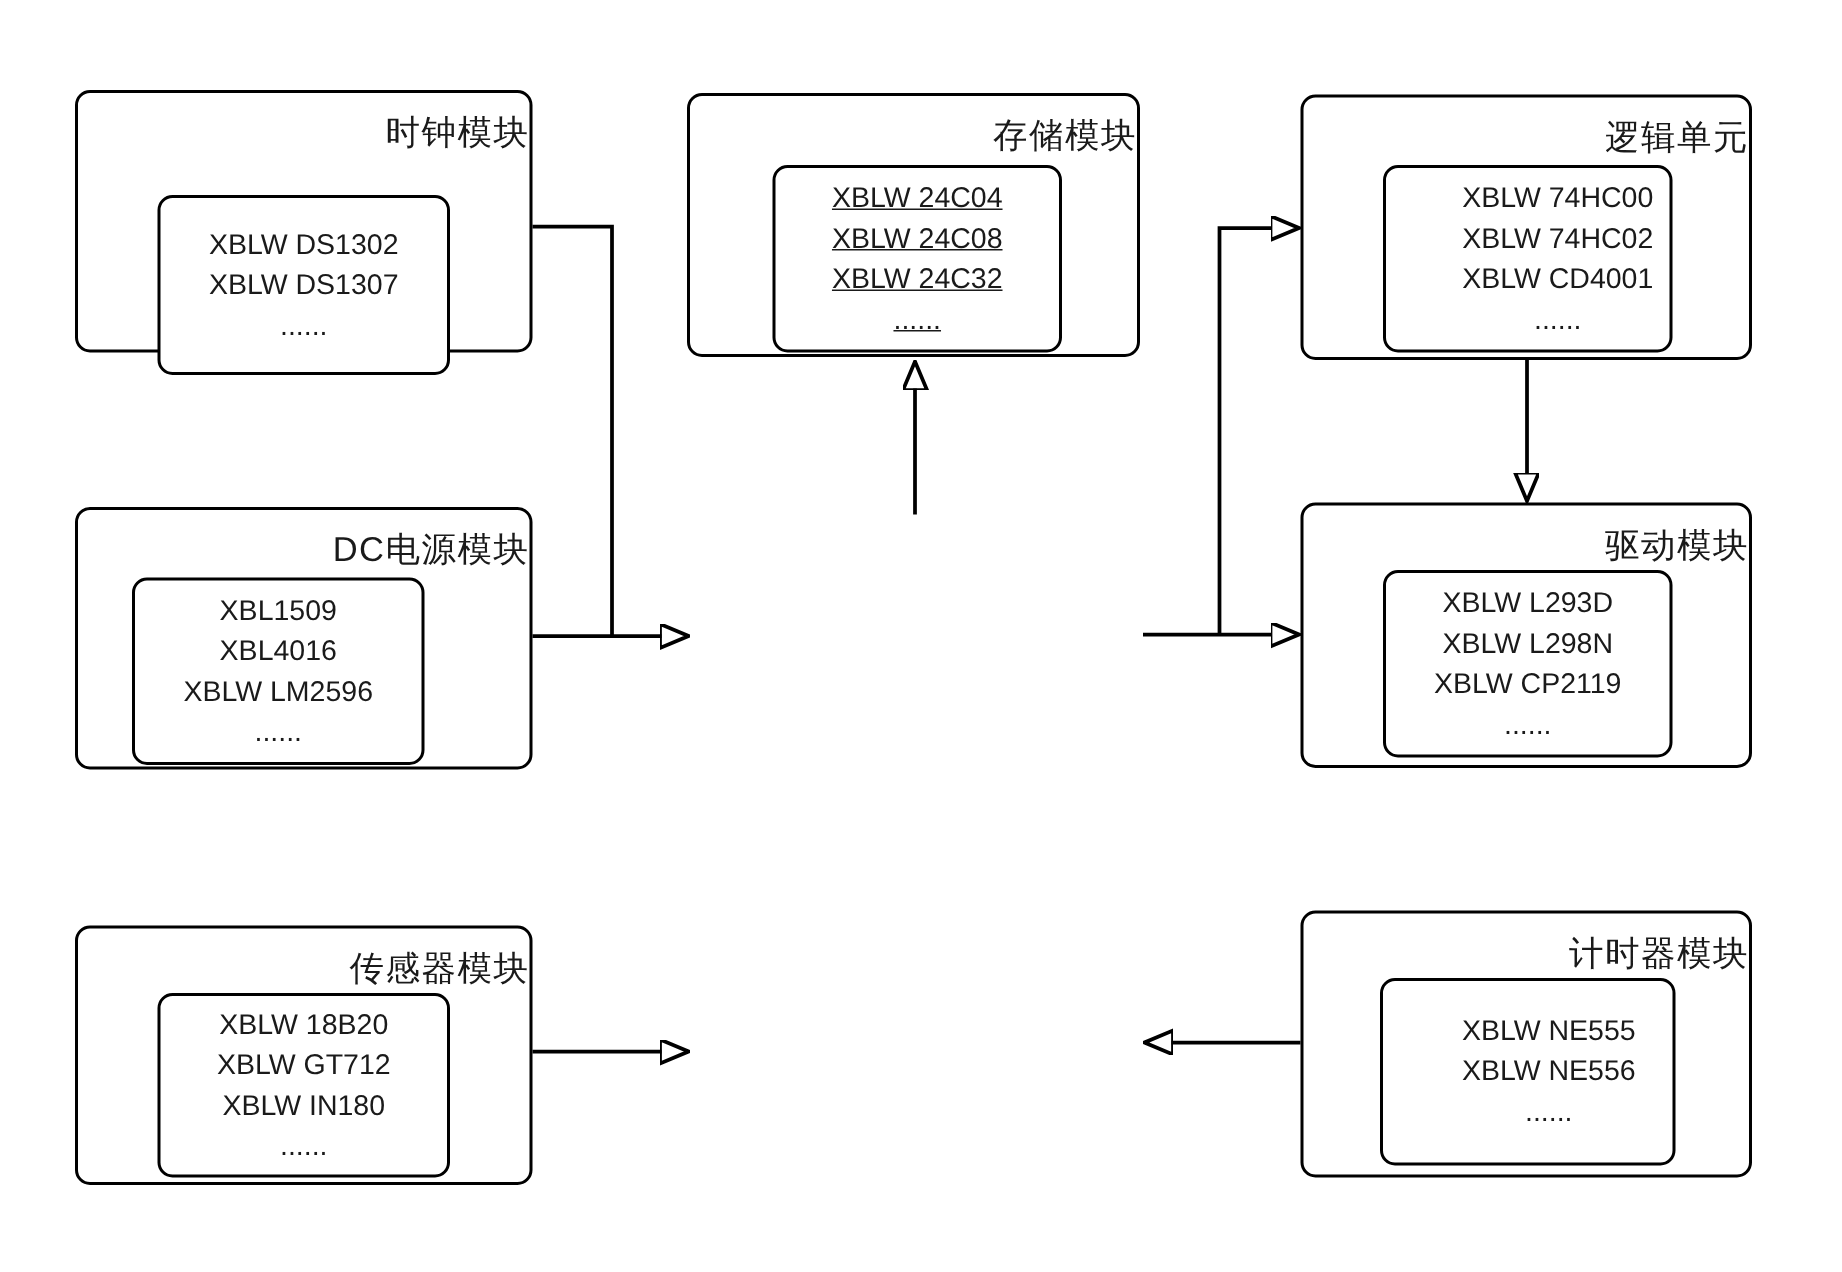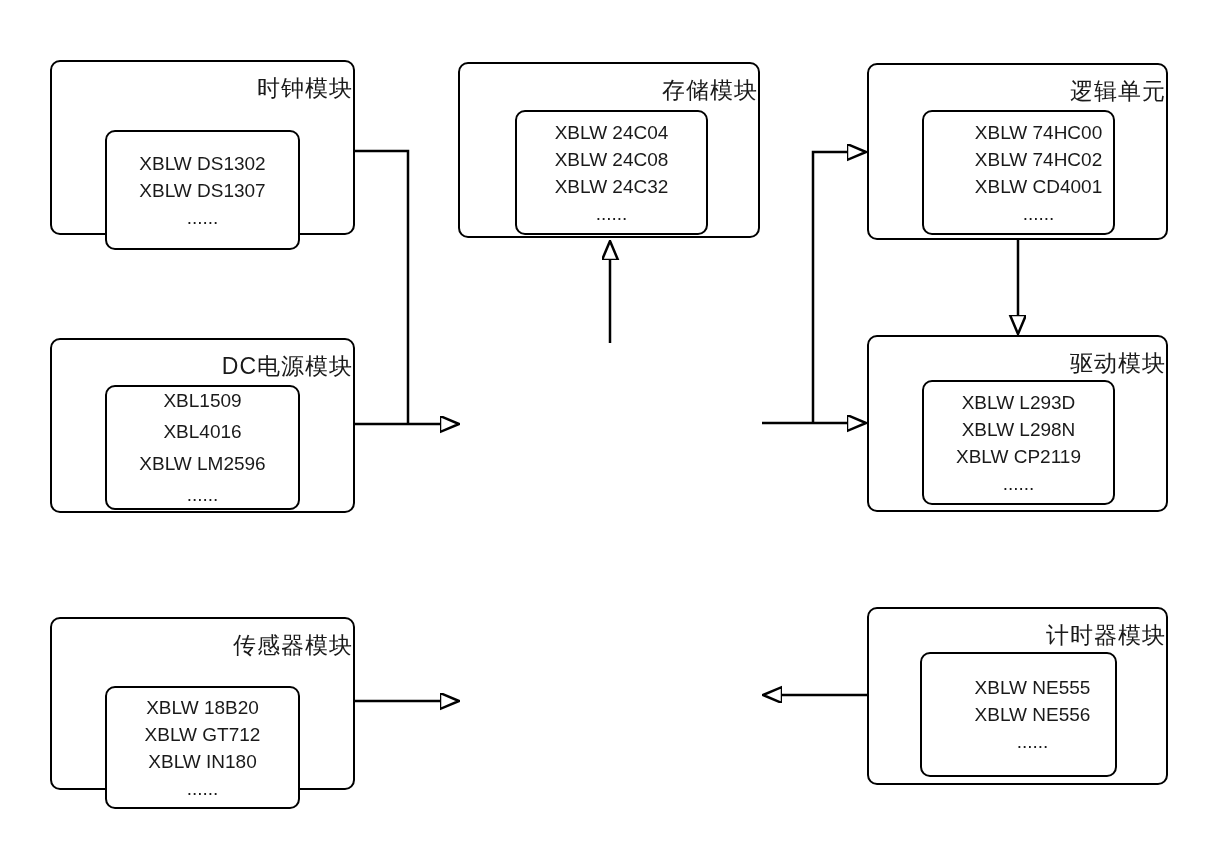--- a/index.html
+++ b/index.html
@@ -16,25 +16,25 @@
   #m-clock   {left:50px;  top:60px;  width:305px; height:175px;}
   #m-storage {left:458px; top:62px;  width:302px; height:176px;}
   #m-logic   {left:867px; top:63px;  width:301px; height:177px;}
   #m-dc      {left:50px;  top:338px; width:305px; height:175px;}
   #m-driver  {left:867px; top:335px; width:301px; height:177px;}
   #m-sensor  {left:50px;  top:617px; width:305px; height:173px;}
   #m-timer   {left:867px; top:607px; width:301px; height:178px;}
 
   
   #c-clock   {left:105px; top:110px; width:195px; height:120px;margin-top:20px;}
-  #c-storage {left:515px; top:110px; width:193px; height:125px;}
+  #c-storage {left:515px; top:110px; width:193px; height:125px;text-decoration:underline;}
   #c-logic   {left:922px; top:110px; width:193px; height:125px;padding-left:40px;}
-  #c-dc      {left:105px; top:385px; width:195px; height:125px;justify-content:space-between;}
+  #c-dc      {left:88px; top:385px; width:195px; height:125px;}
   #c-driver  {left:922px; top:380px; width:193px; height:125px;}
-  #c-sensor  {left:105px; top:662px; width:195px; height:123px;margin-top:24px;}
+  #c-sensor  {left:105px; top:662px; width:195px; height:123px;}
   #c-timer   {left:920px; top:652px; width:197px; height:125px;padding-left:28px;}
 
   #center-node{position:absolute;left:460px;top:343px;width:302px;height:449px;
                border:2.5px solid #000;border-radius:10px;background:#fff;box-sizing:border-box;
                display:flex;align-items:center;justify-content:center;}
   #center-node .center-label{font-size:32px;letter-spacing:2px;}
 
   #wires{position:absolute;left:0;top:0;width:1228px;height:848px;pointer-events:none;}
   #wires path{stroke:#000;stroke-width:2.5;fill:none;}
 </style>

